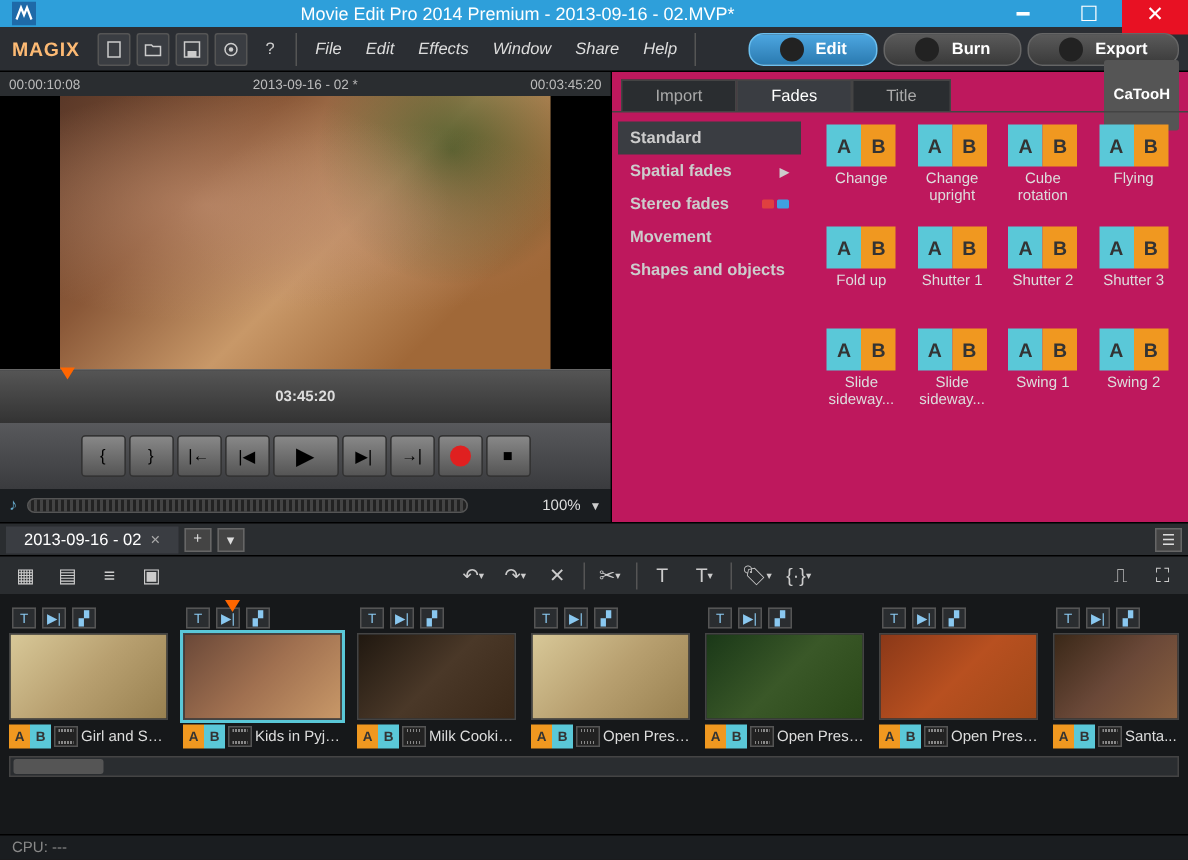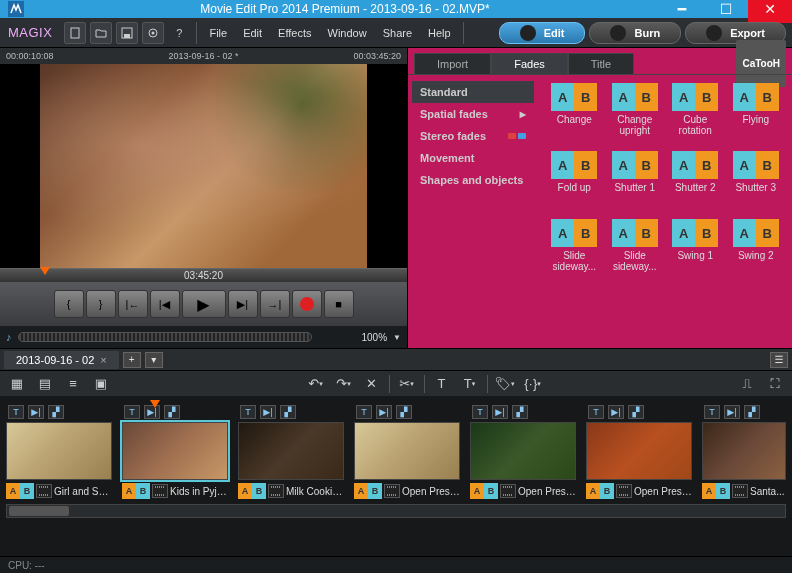--- a/index.html
+++ b/index.html
@@ -8,40 +8,40 @@
 
 .titlebar { height: 18px; background: #2e9fda; display: flex; align-items: center; padding: 0 0 0 8px; color: #fff; }
 .titlebar .icon { width: 16px; height: 16px; margin-right: 6px; }
 .titlebar .title { flex: 1; text-align: center; font-size: 12px; }
 .win-controls { display: flex; }
 .win-btn { width: 44px; height: 28px; display: flex; align-items: center; justify-content: center; color: #fff; font-size: 14px; cursor: pointer; }
 .win-btn.close { background: #e81123; }
 
 
 .toolbar { height: 30px; background: #2b2e33; display: flex; align-items: center; padding: 0 4px; border-bottom: 1px solid #000; }
-.brand { font-weight: normal; font-size: 13px; color: #f0abfc; padding: 0 10px 0 4px; letter-spacing: 0.5px; }
+.brand { font-weight: bold; font-size: 13px; color: #fdba74; padding: 0 10px 0 4px; letter-spacing: 0.5px; }
 .tb-icon { width: 22px; height: 22px; margin: 0 2px; display: flex; align-items: center; justify-content: center; background: #3a3d42; border: 1px solid #555; border-radius: 2px; cursor: pointer; }
-.menu-item { padding: 0 8px; cursor: pointer; color: #ddd; }
+.menu-item { padding: 0 8px; cursor: pointer; color: #ddd; font-style: italic; }
 .tb-sep { width: 1px; height: 22px; background: #555; margin: 0 4px; }
 .mode-btn { height: 22px; padding: 0 20px; margin: 0 2px; background: linear-gradient(#5a5a5a,#3a3a3a); border: 1px solid #666; border-radius: 10px; display: flex; align-items: center; font-weight: bold; color: #fff; cursor: pointer; }
 .mode-btn.active { background: linear-gradient(#4da6e0,#2a7ab0); border-color: #6cc0f0; }
 .mode-btn .mini { width: 16px; height: 16px; margin-right: 8px; background: #222; border-radius: 8px; }
 
 
 .main { display: flex; height: 300px; }
 
 
 .preview { width: 408px; background: #1a1d20; border-right: 1px solid #000; display: flex; flex-direction: column; }
 .preview-top { height: 16px; background: #2a2d30; display: flex; padding: 0 6px; align-items: center; font-size: 9px; color: #bbb; }
 .preview-top .spacer { flex: 1; }
 .video-area { flex: 1; display: flex; background: #000; position: relative; }
 .black-bar { width: 40px; background: #000; }
 .frame { flex: 1; background: linear-gradient(135deg, #5a3828 0%, #8a5838 30%, #c89868 55%, #a06838 80%); position: relative; overflow: hidden; }
 .frame::after { content:""; position:absolute; inset:0; background: radial-gradient(ellipse at 30% 40%, rgba(200,150,120,0.6), transparent 50%), radial-gradient(ellipse at 65% 45%, rgba(180,130,100,0.5), transparent 45%), radial-gradient(circle at 80% 20%, rgba(10,60,10,0.6), transparent 30%); }
-.ruler { height: 14px; background: linear-gradient(#555,#333); border-top: 1px solid #666; position: relative; display: flex; align-items: center; justify-content: center; font-size: 10px; color: #ddd; }
+.ruler { height: 36px; background: linear-gradient(#555,#333); border-top: 1px solid #666; position: relative; display: flex; align-items: center; justify-content: center; font-size: 10px; color: #ddd; font-weight: bold; }
 .ruler .playhead { position: absolute; left: 40px; top: -2px; width: 0; height: 0; border-left: 5px solid transparent; border-right: 5px solid transparent; border-top: 8px solid #ff6600; }
 .transport { height: 44px; background: linear-gradient(#58595c,#3a3b3e); display: flex; align-items: center; justify-content: center; gap: 2px; padding: 0 8px; }
 .tp-btn { width: 30px; height: 28px; background: linear-gradient(#888,#555); border: 1px solid #333; border-radius: 3px; display: flex; align-items: center; justify-content: center; font-size: 11px; color: #000; cursor: pointer; }
 .tp-btn.play { width: 44px; font-size: 16px; }
 .tp-btn.rec .dot { width: 14px; height: 14px; background: #e02020; border-radius: 50%; }
 .scrub { height: 22px; background: #1a1d20; display: flex; align-items: center; padding: 0 6px; gap: 6px; }
 .scrub-track { flex: 1; height: 10px; background: repeating-linear-gradient(90deg,#444 0,#444 2px,#222 2px,#222 4px); border: 1px solid #555; border-radius: 5px; }
 .zoom { font-size: 10px; color: #ddd; margin-left: 44px; }
 
 

